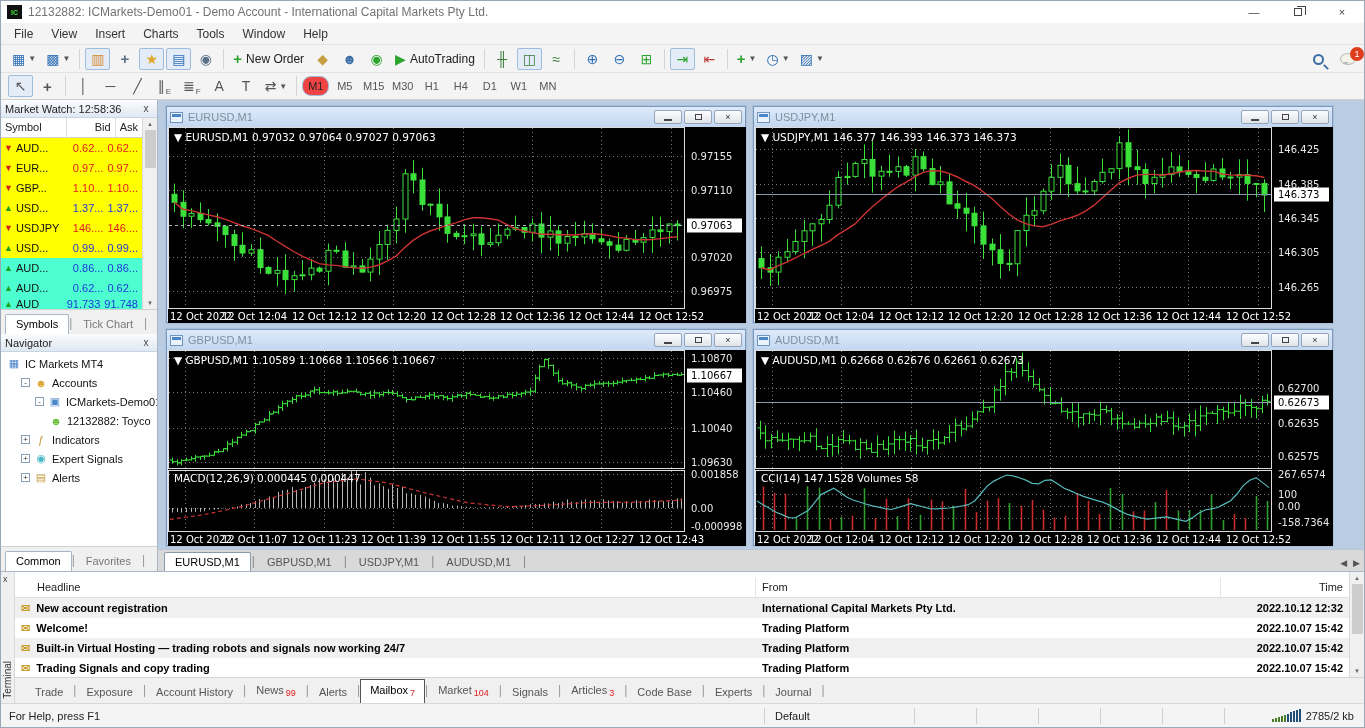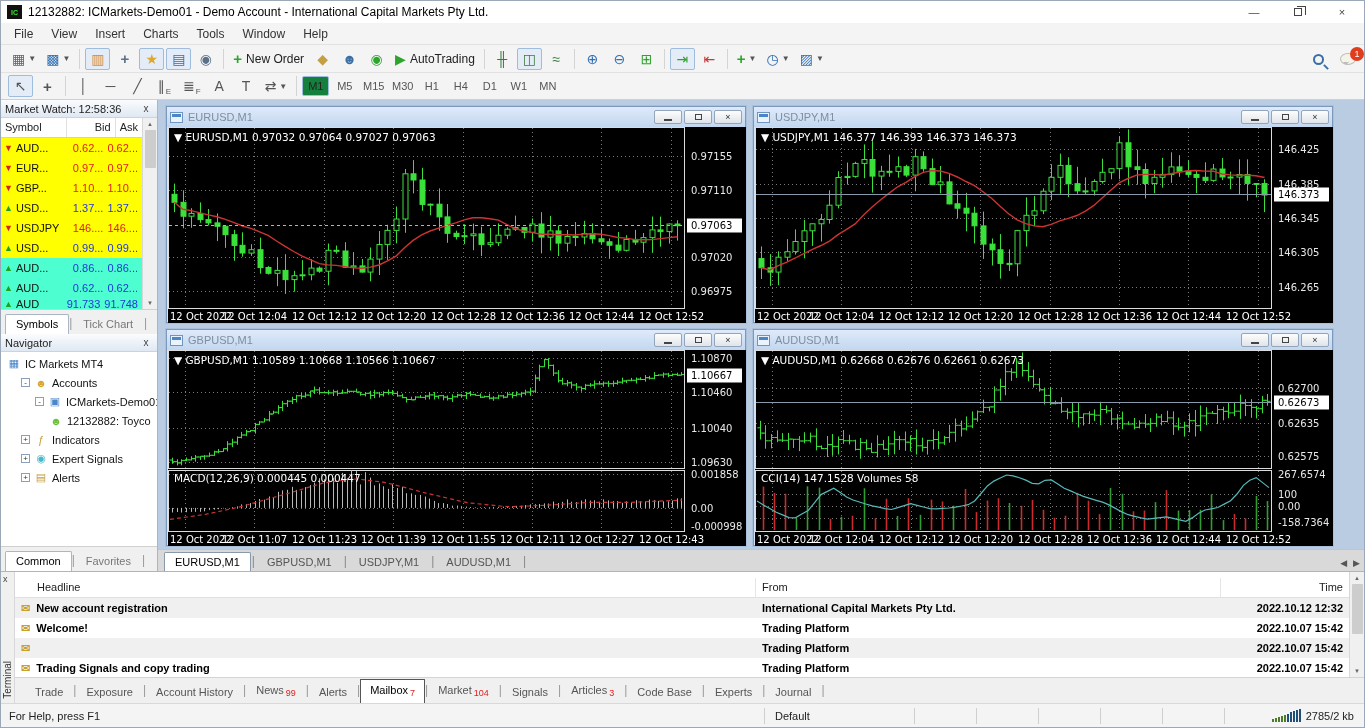--- a/index.html
+++ b/index.html
@@ -3,21 +3,21 @@
 <meta charset="utf-8">
 <style>
   * { margin:0; padding:0; box-sizing:border-box; }
   html,body { width:1365px; height:728px; overflow:hidden; }
   body { font-family:"Liberation Sans", sans-serif; font-size:12px; background:#f0f0f0; color:#000; }
   #app { width:1365px; height:728px; display:flex; flex-direction:column; border:1px solid #9aa8b8; }
 
   
   .titlebar { height:22px; background:#ffffff; display:flex; align-items:center; padding-left:6px; flex:0 0 auto; }
   .appicon { width:15px; height:14px; background:#111; color:#39e639; font-size:7px; font-weight:bold; display:flex; align-items:center; justify-content:center; margin-right:6px; }
-  .titletext { color:#000000; font-size:12px; white-space:nowrap; flex:1; }
+  .titletext { color:#737373; font-size:12px; white-space:nowrap; flex:1; }
   .wincontrols { display:flex; height:100%; }
   .wincontrols .wc { width:44px; display:flex; align-items:center; justify-content:center; color:#444; font-size:11px; }
   .wc-restore span { width:8px; height:8px; border:1px solid #444; display:block; position:relative; }
   .wc-restore span:before { content:""; position:absolute; left:2px; top:-3px; width:8px; height:8px; border:1px solid #444; border-left:none; border-bottom:none; }
 
   
   .menubar { height:22px; background:#f4f4f4; display:flex; align-items:center; padding-left:4px; border-bottom:1px solid #e2e2e2; flex:0 0 auto; }
   .menuitem { padding:2px 9px; color:#333; cursor:default; }
 
   
@@ -25,21 +25,21 @@
   .tb1 { height:28px; border-bottom:1px solid #e2e2e2; }
   .tb2 { height:27px; border-bottom:1px solid #cfcfcf; }
   .tbtn { min-width:25px; height:22px; display:flex; align-items:center; justify-content:center; border:1px solid transparent; border-radius:2px; margin:0 1px; padding:0 3px; color:#555; position:relative; }
   .tbtn.pressed { background:#e4ecf7; border-color:#9ebcdb; }
   .tbtn .glyph { font-size:14px; line-height:1; }
   .tbtn .sub { font-size:8px; margin-left:1px; align-self:flex-end; }
   .tbtn .caret { font-size:8px; color:#555; margin-left:3px; }
   .tbtn .lbl { margin-left:4px; color:#222; font-size:12px; white-space:nowrap; }
   .tbsep { width:1px; height:20px; background:#d4d4d4; margin:0 4px; }
   .tfbtn { min-width:27px; height:20px; display:flex; align-items:center; justify-content:center; color:#555; font-size:11px; border:1px solid transparent; border-radius:2px; margin:0 1px; }
-  .tfbtn.pressed { background:#15803d; border-color:#9ebcdb; color:#222; }
+  .tfbtn.pressed { background:#ef4444; border-color:#9ebcdb; color:#222;border-radius:9px; }
   .tb-right { position:absolute; right:8px; top:0; height:28px; display:flex; align-items:center; }
   .searchicon { width:11px; height:11px; border:2px solid #3a6ea5; border-radius:50%; position:relative; margin-right:16px; }
   .searchicon:before { content:""; position:absolute; width:6px; height:2px; background:#3a6ea5; transform:rotate(45deg); left:8px; top:10px; }
   .notifyicon { width:16px; height:12px; background:#f5f2e8; border:1px solid #bbb; border-radius:50%; position:relative; }
   .notifyicon:before { content:""; position:absolute; left:2px; bottom:-4px; border:3px solid transparent; border-top-color:#bbb; }
   .badge { position:absolute; top:-7px; right:-9px; background:#e03c1e; color:#fff; border-radius:50%; width:14px; height:14px; font-size:9px; display:flex; align-items:center; justify-content:center; }
 
   
   .main { flex:1; display:flex; min-height:0; }
   .leftcol { width:157px; display:flex; flex-direction:column; border-right:1px solid #aab6c4; background:#f0f0f0; flex:0 0 auto; }
@@ -1727,20 +1727,21 @@
                 <div class="cell-h">
                   <span class="env">✉</span>
                   <span>Welcome!</span>
                 </div>
                 <div class="cell-f">Trading Platform</div>
                 <div class="cell-t">2022.10.07 15:42</div>
               </div>
               <div class="tt-row alt">
                 <div class="cell-h">
                   <span class="env">✉</span>
+                  <span>Built-in Virtual Hosting — trading robots and signals now working 24/7</span>
                 </div>
                 <div class="cell-f">Trading Platform</div>
                 <div class="cell-t">2022.10.07 15:42</div>
               </div>
               <div class="tt-row">
                 <div class="cell-h">
                   <span class="env">✉</span>
                   <span>Trading Signals and copy trading</span>
                 </div>
                 <div class="cell-f">Trading Platform</div>

